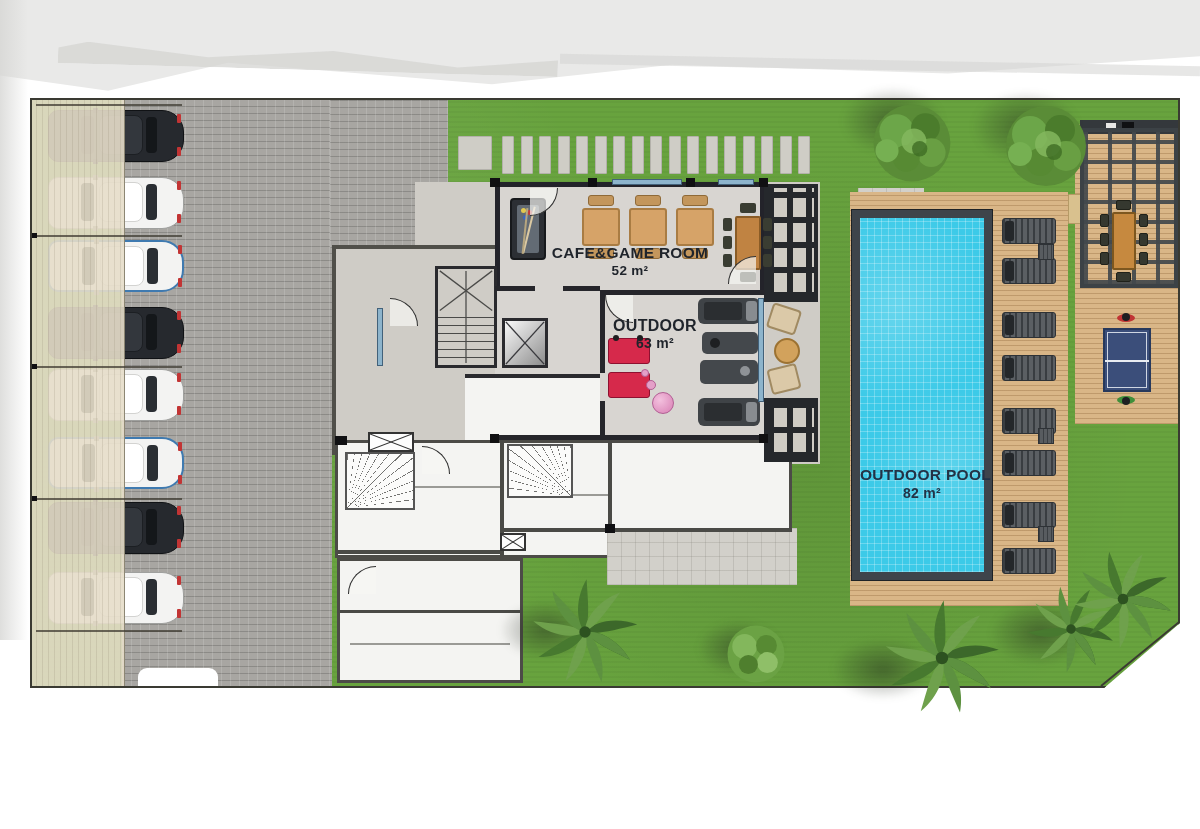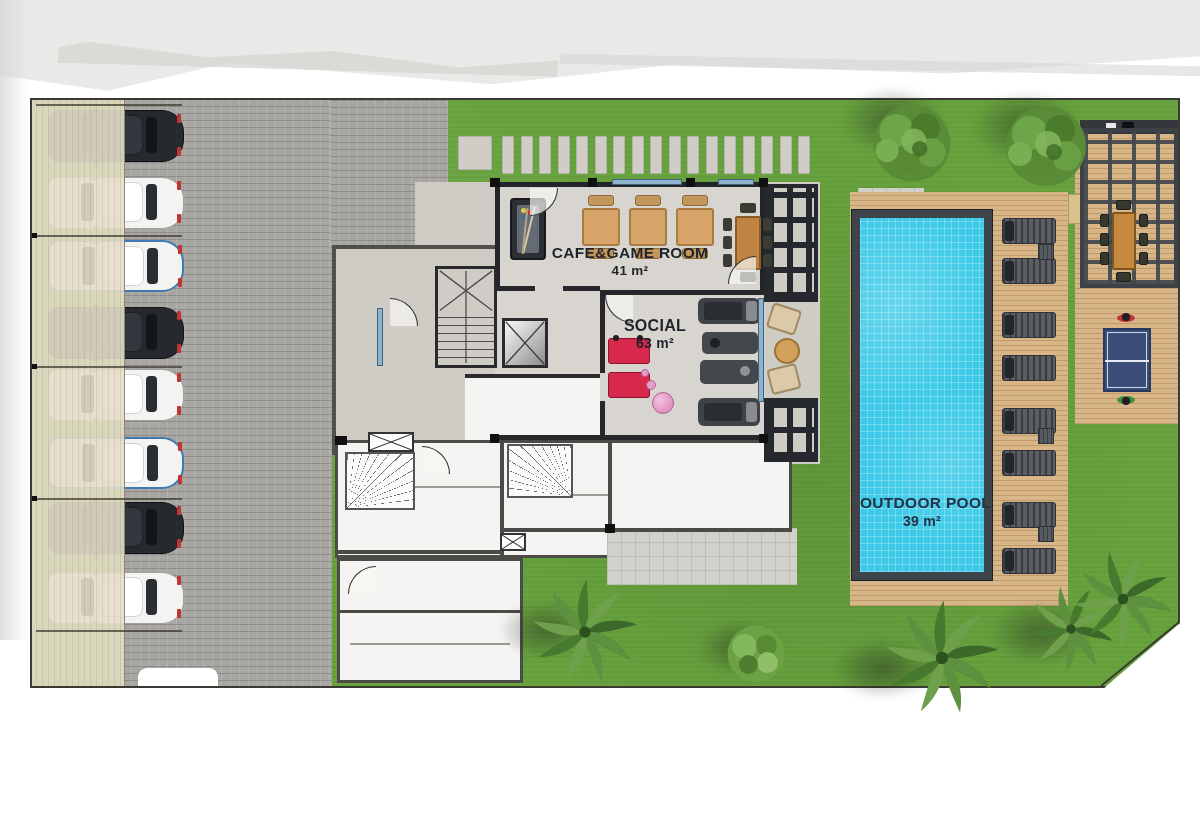--- a/index.html
+++ b/index.html
@@ -262,21 +262,21 @@
         <div style="position: absolute; left: 599px; top: 110px; width: 38px; height: 38px; background: rgb(214, 163, 104); border: 2px solid rgb(169, 124, 67); border-radius: 3px; box-sizing: border-box; z-index: 8;"></div>
         <div style="position: absolute; left: 605px; top: 97px; width: 26px; height: 11px; background: rgb(195, 150, 92); border: 1px solid rgb(143, 106, 56); border-radius: 3px; box-sizing: border-box; z-index: 8;"></div>
         <div style="position: absolute; left: 605px; top: 150px; width: 26px; height: 11px; background: rgb(195, 150, 92); border: 1px solid rgb(143, 106, 56); border-radius: 3px; box-sizing: border-box; z-index: 8;"></div>
         <div style="position: absolute; left: 646px; top: 110px; width: 38px; height: 38px; background: rgb(214, 163, 104); border: 2px solid rgb(169, 124, 67); border-radius: 3px; box-sizing: border-box; z-index: 8;"></div>
         <div style="position: absolute; left: 652px; top: 97px; width: 26px; height: 11px; background: rgb(195, 150, 92); border: 1px solid rgb(143, 106, 56); border-radius: 3px; box-sizing: border-box; z-index: 8;"></div>
         <div style="position: absolute; left: 652px; top: 150px; width: 26px; height: 11px; background: rgb(195, 150, 92); border: 1px solid rgb(143, 106, 56); border-radius: 3px; box-sizing: border-box; z-index: 8;"></div>
       </div>
 
     <div class="lbl" style="left:520px;top:146px;width:160px;z-index:10;">
       <div style="font-size:15.5px;">CAFE&amp;GAME ROOM</div>
-      <div style="font-size:13.5px;">41 m²</div>
+      <div style="font-size:13.5px;">52 m²</div>
     </div>
 
     <div id="cafedining">
         <div style="position: absolute; left: 705px; top: 118px; width: 26px; height: 54px; background: rgb(192, 131, 66); border: 2px solid rgb(138, 92, 38); border-radius: 2px; box-sizing: border-box; z-index: 8;"></div>
         <div style="position: absolute; left: 693px; top: 120px; width: 9px; height: 13px; background: rgb(58, 61, 50); border-radius: 2px; z-index: 8;"></div>
         <div style="position: absolute; left: 733px; top: 120px; width: 9px; height: 13px; background: rgb(58, 61, 50); border-radius: 2px; z-index: 8;"></div>
         <div style="position: absolute; left: 693px; top: 138px; width: 9px; height: 13px; background: rgb(58, 61, 50); border-radius: 2px; z-index: 8;"></div>
         <div style="position: absolute; left: 733px; top: 138px; width: 9px; height: 13px; background: rgb(58, 61, 50); border-radius: 2px; z-index: 8;"></div>
         <div style="position: absolute; left: 693px; top: 156px; width: 9px; height: 13px; background: rgb(58, 61, 50); border-radius: 2px; z-index: 8;"></div>
         <div style="position: absolute; left: 733px; top: 156px; width: 9px; height: 13px; background: rgb(58, 61, 50); border-radius: 2px; z-index: 8;"></div>
@@ -308,21 +308,21 @@
     </div>
     <div class="abs" style="left:668px;top:300px;width:62px;height:28px;background:#3f4347;border-radius:6px;z-index:8;">
       <div class="abs" style="left:6px;top:5px;width:38px;height:18px;background:#2b2e31;border-radius:3px;"></div>
       <div class="abs" style="left:48px;top:4px;width:11px;height:20px;background:#888c90;border-radius:3px;"></div>
     </div>
     <div class="abs" style="left:622px;top:294px;width:22px;height:22px;border-radius:50%;background:radial-gradient(circle at 35% 35%, #f3c1de, #d87fb4);border:1px solid #b25f94;box-sizing:border-box;z-index:8;"></div>
     <div class="abs" style="left:616px;top:282px;width:10px;height:10px;border-radius:50%;background:#e49fc8;border:1px solid #b25f94;box-sizing:border-box;z-index:8;"></div>
     <div class="abs" style="left:611px;top:271px;width:8px;height:8px;border-radius:50%;background:#e49fc8;border:1px solid #b25f94;box-sizing:border-box;z-index:8;"></div>
 
     <div class="lbl" style="left:560px;top:218px;width:130px;z-index:10;">
-      <div style="font-size:16px;">SOCIAL</div>
+      <div style="font-size:16px;">OUTDOOR</div>
       <div style="font-size:14px;">63 m²</div>
     </div>
 
     <div class="abs wr" style="left:305px;top:342px;width:457px;height:118px;border:3px solid #4c4b47;box-sizing:border-box;z-index:4;"></div>
     <div class="abs wall2" style="left:470px;top:342px;width:4px;height:118px;z-index:5;"></div>
     <div class="abs wall2" style="left:578px;top:342px;width:4px;height:90px;z-index:5;"></div>
     <div class="abs wall2" style="left:307px;top:452px;width:163px;height:4px;z-index:5;"></div>
     <div class="abs wall2" style="left:474px;top:430px;width:288px;height:4px;z-index:5;"></div>
     <div class="abs wline" style="left:330px;top:388px;width:140px;height:1.5px;z-index:5;"></div>
     <div class="abs wline" style="left:492px;top:396px;width:86px;height:1.5px;z-index:5;"></div>
@@ -352,23 +352,23 @@
     <div class="abs post" style="left:656px;top:80px;width:9px;height:9px;z-index:9;"></div>
     <div class="abs post" style="left:729px;top:80px;width:9px;height:9px;z-index:9;"></div>
     <div class="abs post" style="left:460px;top:336px;width:9px;height:9px;z-index:9;"></div>
     <div class="abs post" style="left:729px;top:336px;width:9px;height:9px;z-index:9;"></div>
     <div class="abs post" style="left:305px;top:338px;width:12px;height:9px;z-index:9;"></div>
     <div class="abs post" style="left:575px;top:426px;width:10px;height:9px;z-index:9;"></div>
 
     <div class="abs pad" style="left:828px;top:90px;width:66px;height:26px;z-index:3;"></div>
     <div class="abs wood" style="left:820px;top:94px;width:218px;height:414px;z-index:3;"></div>
     <div class="abs pool-frame" style="left:822px;top:112px;width:140px;height:370px;z-index:4;">
-      <div class="lbl" style="left:0;top:248px;width:124px;color:#233246;margin-top:28px;">
+      <div class="lbl" style="left:0;top:248px;width:124px;color:#233246;">
         <div style="font-size:15.5px;">OUTDOOR POOL</div>
-        <div style="font-size:14px;">39 m²</div>
+        <div style="font-size:14px;">82 m²</div>
       </div>
     </div>
     <div id="loungers">
         <div class="lounger" style="position: absolute; left: 972px; top: 120px; z-index: 5;">
           <div style="position: absolute; left: 2px; top: 2px; width: 9px; height: 20px; background: rgb(36, 39, 42); border-radius: 2px;"></div>
         </div>
         <div class="lounger" style="position: absolute; left: 972px; top: 160px; z-index: 5;">
           <div style="position: absolute; left: 2px; top: 2px; width: 9px; height: 20px; background: rgb(36, 39, 42); border-radius: 2px;"></div>
         </div>
         <div class="lounger" style="position: absolute; left: 972px; top: 214px; z-index: 5;">

